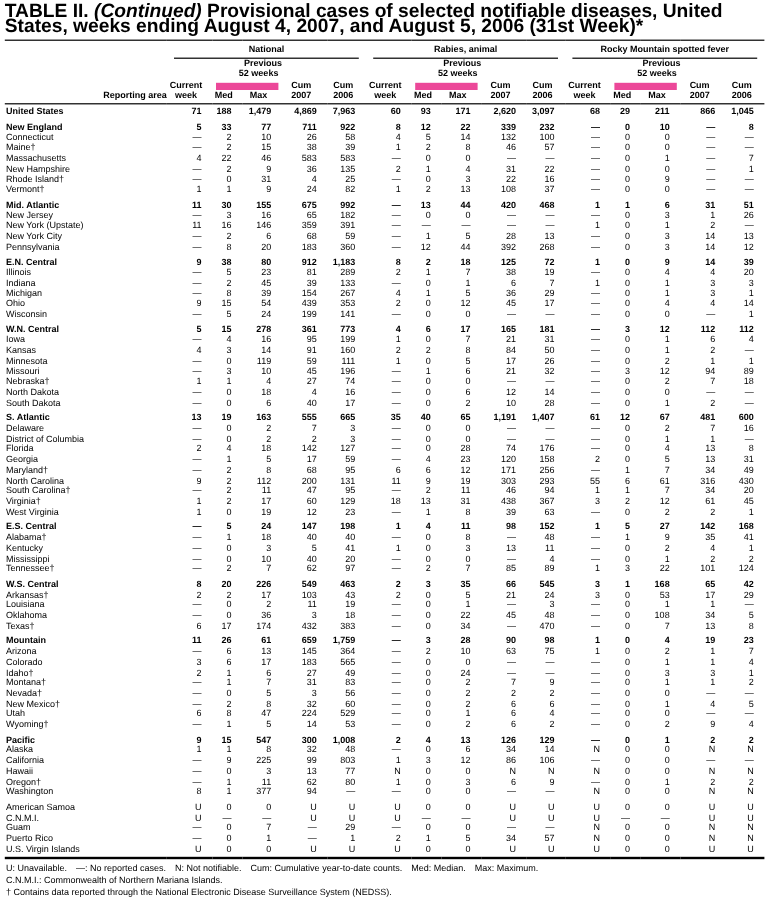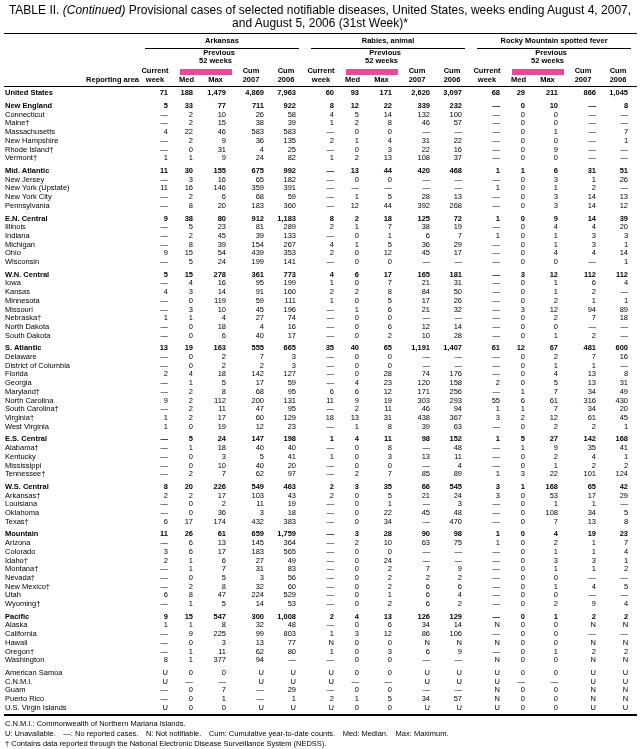--- a/index.html
+++ b/index.html
@@ -1,19 +1,19 @@
 <!DOCTYPE html>
 <html><head>
 <meta charset="utf-8">
 <style>
   html,body{margin:0;padding:0;background:#fff;color:#000;
     font-family:"Liberation Sans", sans-serif;}
   body{width:640px;height:749px;overflow:hidden;}
   .page{padding:4px 4px 0 4px;}
-  .title{font-size:12px;font-weight:normal;line-height:12.5px;margin:0 0 4px 0;width:632px;text-align:center;}
+  .title{font-size:16px;font-weight:bold;line-height:12.5px;margin:0 0 4px 0;width:632px;}
   .title .cont{font-style:italic;}
   table.tbl{border-collapse:collapse;table-layout:fixed;width:633px;
     border-top:1.5px solid #000;}
   thead{border-bottom:1.5px solid #000;}
   thead th{font-weight:bold;font-size:7.5px;line-height:8.6px;padding:0;vertical-align:bottom;}
   th.area-h{text-align:right;vertical-align:bottom;padding:0 0 2px 1px;}
   th.grp{padding:0;}
   .grule{border-bottom:1px solid #000;margin:0 6px;padding:3px 0 2px 0;text-align:center;white-space:nowrap;}
   th.cur div, th.cum div{text-align:center;padding-right:6px;white-space:nowrap;}
   th.cur, th.cum{padding-bottom:2px;}
@@ -53,21 +53,21 @@
       <col style="width:38px">
         <col style="width:25px">
         <col style="width:33px">
         <col style="width:38px">
         <col style="width:32px">
     </colgroup>
     <thead>
       <tr>
         <th class="area-h" rowspan="3">Reporting area</th>
         <th class="grp" colspan="5">
-            <div class="grule">Arkansas</div>
+            <div class="grule">National</div>
           </th>
         <th class="grp" colspan="5">
             <div class="grule">Rabies, animal</div>
           </th>
         <th class="grp" colspan="5">
             <div class="grule">Rocky Mountain spotted fever</div>
           </th>
       </tr>
       <tr>
           <th rowspan="2" class="cur">
@@ -1344,17 +1344,17 @@
           <td class="num">U</td>
           <td class="num">0</td>
           <td class="num">0</td>
           <td class="num">U</td>
           <td class="num">U</td>
         </tr>
       </tbody>
   </table>
 
   <div class="footnotes">
+    <div>U: Unavailable.  —: No reported cases.  N: Not notifiable.  Cum: Cumulative year-to-date counts.  Med: Median.  Max: Maximum.</div>
     <div>C.N.M.I.: Commonwealth of Northern Mariana Islands.</div>
-    <div>U: Unavailable.  —: No reported cases.  N: Not notifiable.  Cum: Cumulative year-to-date counts.  Med: Median.  Max: Maximum.</div>
     <div>† Contains data reported through the National Electronic Disease Surveillance System (NEDSS).</div>
   </div>
 </div>
 
 </body></html>

